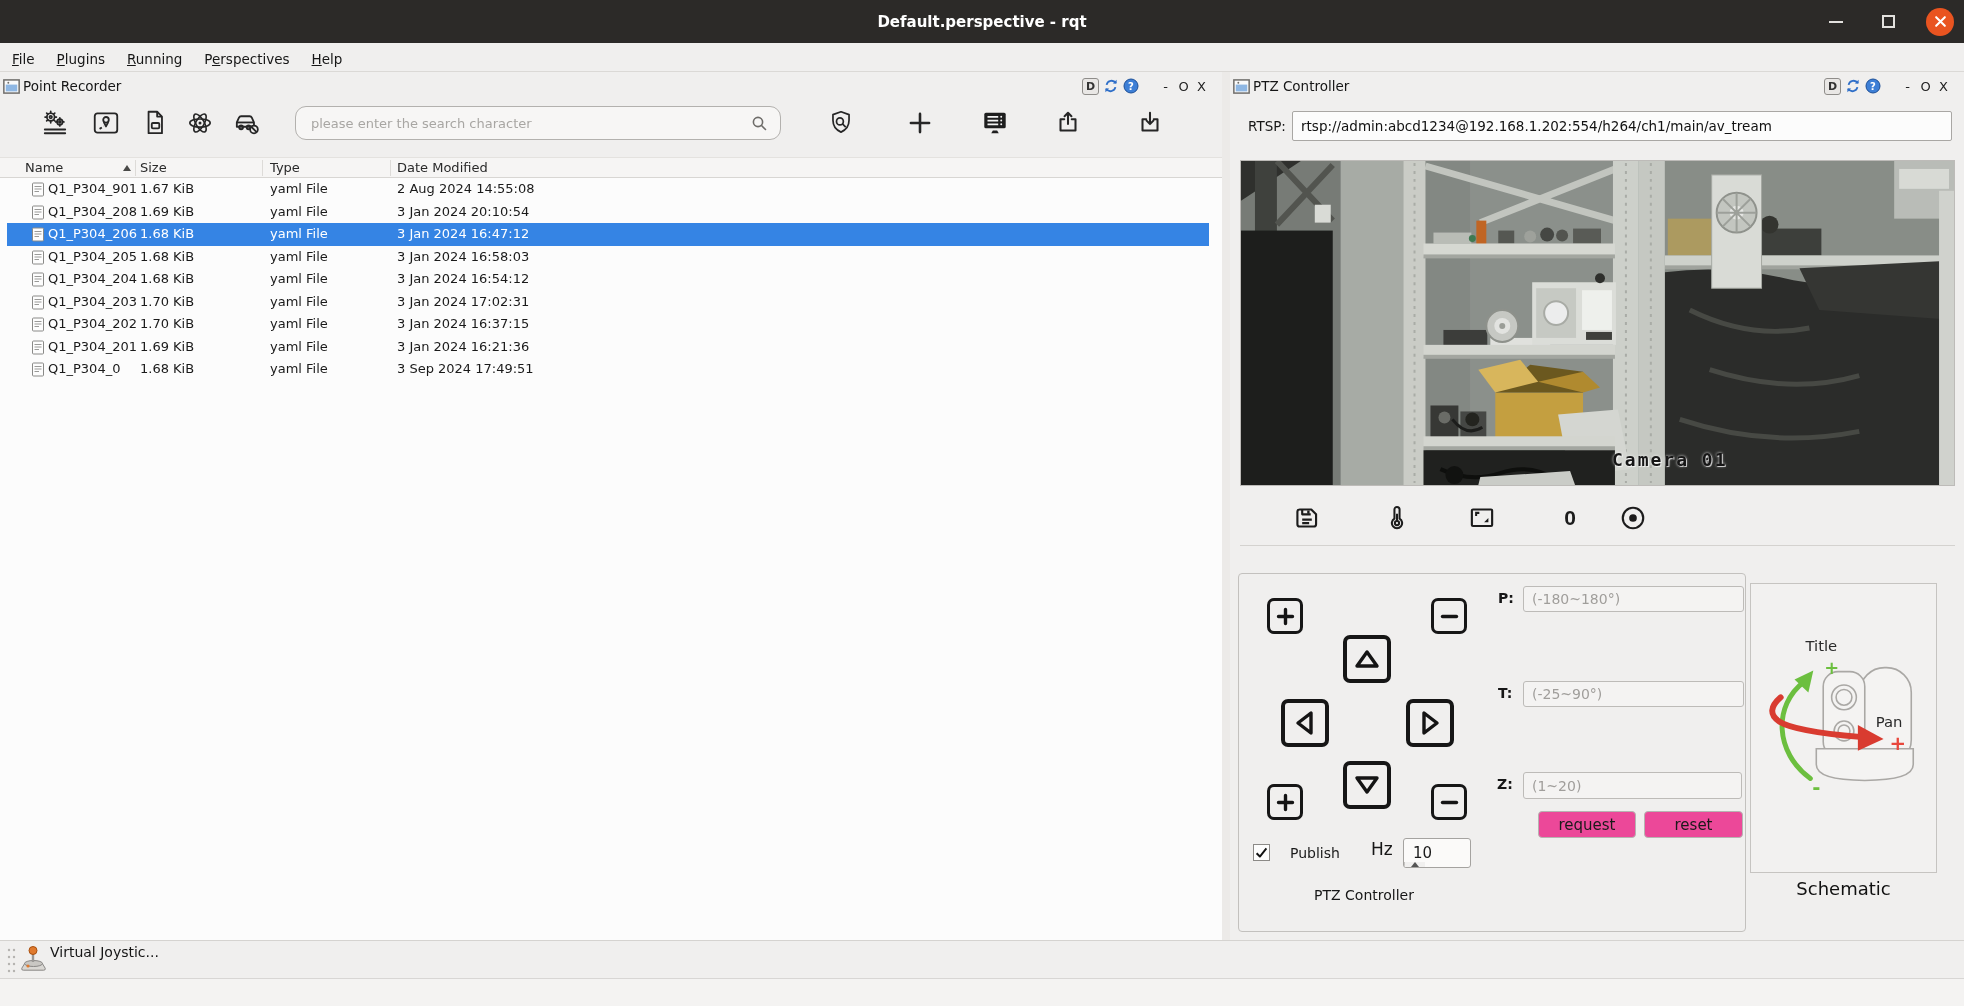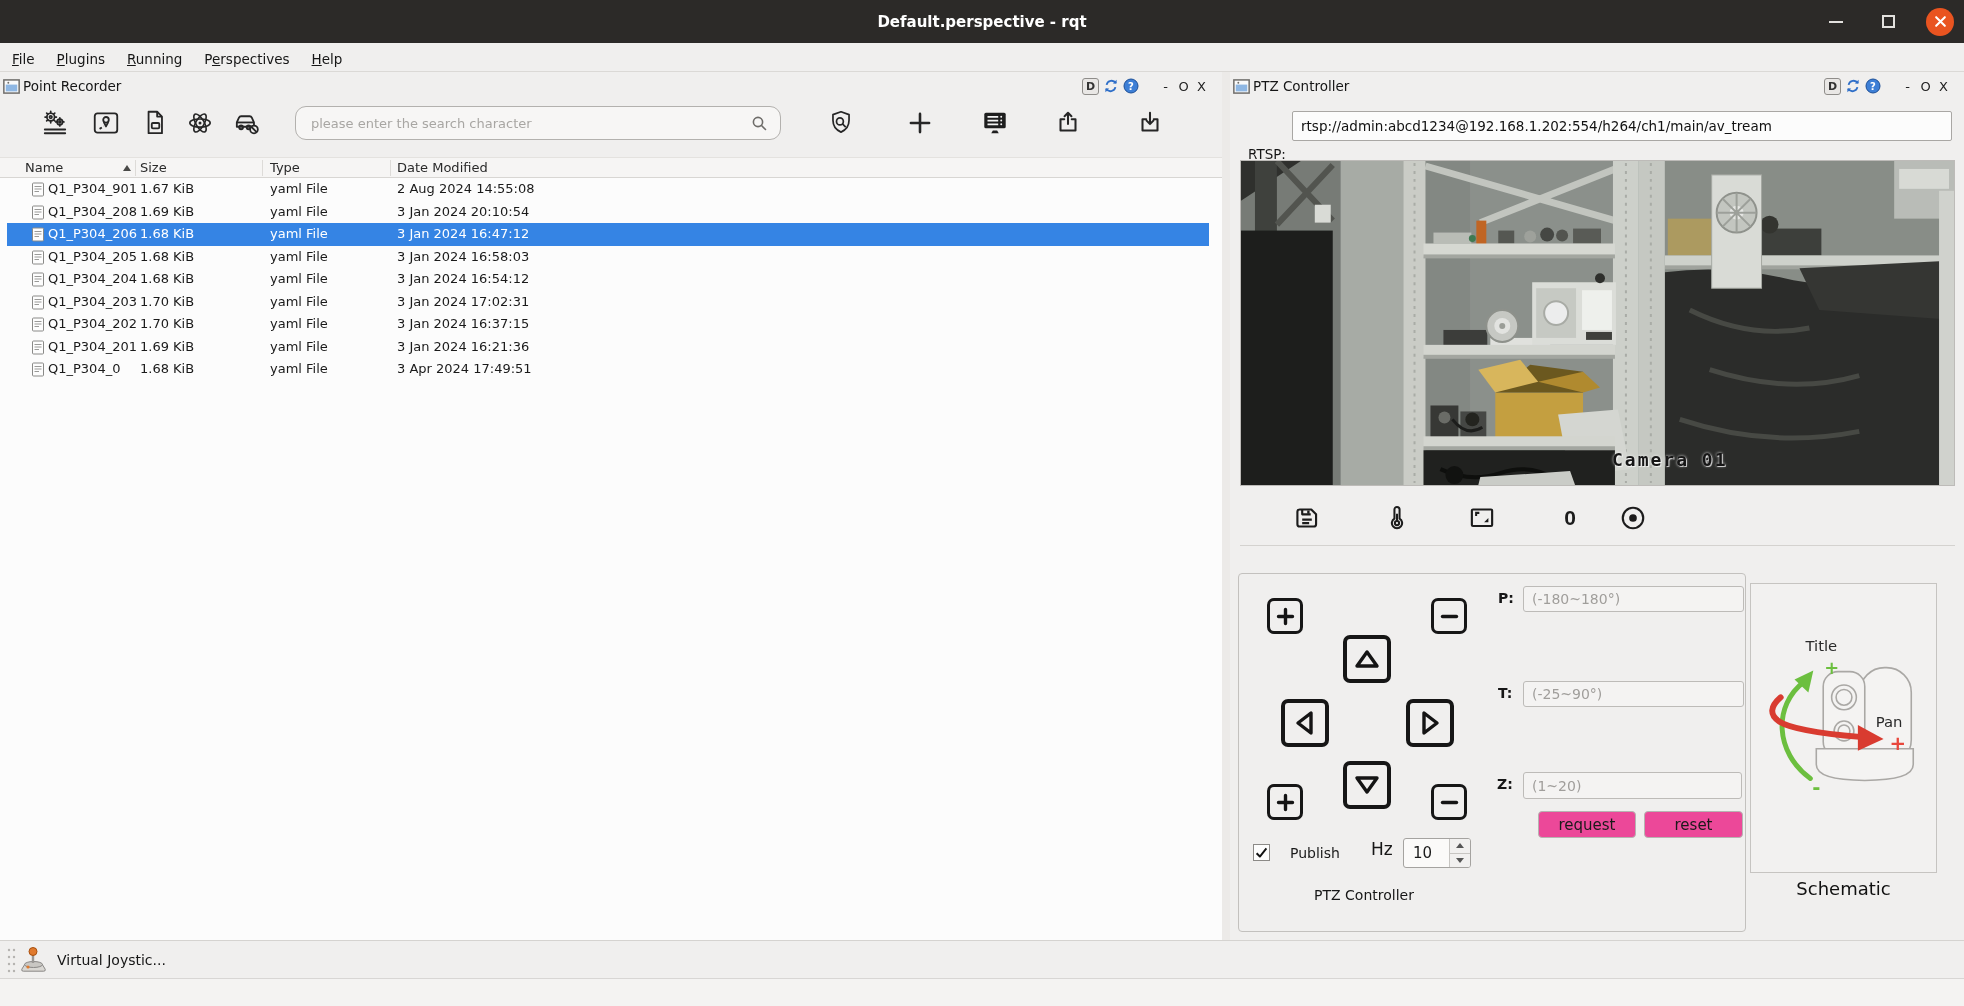--- a/index.html
+++ b/index.html
@@ -62,21 +62,21 @@
   .sort-asc { position:absolute; left:123px; top:7px; width:0; height:0;
               border-left:4.5px solid transparent; border-right:4.5px solid transparent; border-bottom:6px solid #4a4a48; }
   .rows { position:absolute; top:106px; left:7px; width:1202px; }
   .trow { position:relative; height:22.5px; }
   .trow.selected { background:#3584e4; color:#ffffff; }
   .cell { position:absolute; top:0; line-height:22.5px; white-space:nowrap; font-size:13px; }
   .cell-icon { position:absolute; left:25px; top:4px; }
   .c-name { left:41px; } .c-size { left:133px; } .c-type { left:263px; } .c-date { left:390px; }
 
   
-  .rtsp-label { position:absolute; left:18px; top:46px; font-size:13.5px; color:#161616;margin-top:28px; }
+  .rtsp-label { position:absolute; left:18px; top:46px; font-size:13.5px; color:#161616; }
   .rtsp-input { position:absolute; left:62px; top:39px; width:660px; height:30px; border:1px solid #a9a7a4;
                 border-radius:2px; background:#fcfcfc; padding:0 8px; font-size:13.5px; color:#111;
                 font-family:inherit; outline:none; }
 
   .video { position:absolute; left:10px; top:88px; width:715px; height:326px; border:1px solid #bdbbb8; overflow:hidden; background:#8e938e; }
   .osd { position:absolute; font-family:"DejaVu Sans Mono","Liberation Mono",monospace; font-weight:bold;
          color:#161616; text-shadow:0 0 3px rgba(255,255,255,.9), 1px 1px 0 rgba(255,255,255,.65); white-space:nowrap; }
   .osd-ts  { left:16px; top:14px; font-size:19px; letter-spacing:1px; }
   .osd-cam { left:371px; top:288px; font-size:18px; letter-spacing:2px; }
 
@@ -90,21 +90,21 @@
   .pad-btn { position:absolute; background:#f0efee; border:3px solid #161616; border-radius:7px;
              display:flex; align-items:center; justify-content:center; padding:0; }
   .pad-sm { width:36px; height:36px; }
   .pad-lg { width:48px; height:48px; border-width:4px; }
 
   .cb { position:absolute; left:14px; top:270px; width:17px; height:17px; background:#fdfdfd;
         border:1px solid #8c8a87; display:flex; align-items:center; justify-content:center; }
   .publish-label { position:absolute; left:51px; top:271px; font-size:14px; }
   .hz-label { position:absolute; left:132px; top:265px; font-size:17px; color:#161616; }
   .spin { position:absolute; left:164px; top:264px; width:68px; height:30px; display:flex;
-          border:1px solid #a5a3a0; background:#fbfaf9; border-radius:3px; overflow:hidden; }
+          border:1px solid #a5a3a0; background:#fbfaf9; border-radius:3px; overflow:hidden;flex-direction:column; }
   .spin-val { flex:1; font-size:15px; padding:5px 0 0 9px; }
   .spin-btns { width:21px; border-left:1px solid #c7c5c2; display:flex; flex-direction:column; }
   .spin-b { flex:1; display:flex; align-items:center; justify-content:center; background:#f1f0ef; }
   .spin-b + .spin-b { border-top:1px solid #c7c5c2; }
   .spin-up::after { content:""; border-left:4px solid transparent; border-right:4px solid transparent; border-bottom:5px solid #555; }
   .spin-down::after { content:""; border-left:4px solid transparent; border-right:4px solid transparent; border-top:5px solid #555; }
   .pad-caption { position:absolute; left:0; top:313px; width:250px; text-align:center; font-size:14px; color:#161616; }
 
   .fld-label { position:absolute; font-size:14px; font-weight:bold; color:#161616; }
   .ro-field { position:absolute; background:#f4f3f2; border:1px solid #bdbbb8; border-radius:3px;
@@ -115,21 +115,21 @@
 
   .schematic-box { position:absolute; left:520px; top:511px; width:187px; height:290px;
                    border:1px solid #c6c4c1; background:#f2f1f0; }
   .schematic-caption { position:absolute; left:520px; top:806px; width:187px; text-align:center;
                        font-size:18px; color:#111; }
 
   
   .statusbar { position:absolute; top:940px; left:0; width:100%; height:38px; background:#f0efee;
                border-top:1px solid #d5d3d0; }
   .drag-dots { position:absolute; left:5px; top:5px; }
-  .status-item { position:absolute; left:18px; top:3px; height:32px; display:flex; align-items:center; gap:7px; }
+  .status-item { position:absolute; left:18px; top:3px; height:32px; display:flex; align-items:flex-start; }
   .status-label { font-size:14px; color:#161616; }
   .bottomstrip { position:absolute; top:978px; left:0; width:100%; height:28px; background:#f4f3f2;
                  border-top:1px solid #d8d6d4; }
 </style>
 </head>
 <body>
 
 <div class="window">
 
   <div class="titlebar">
@@ -407,21 +407,21 @@
           <div class="trow">
             <span class="cell-icon"><svg width="12" height="15" viewBox="0 0 12 14">
                 <rect x="0.5" y="0.5" width="11" height="13" rx="1" fill="#fdfdfd" stroke="#8a8a88"></rect>
                 <line x1="2.5" y1="4" x2="9.5" y2="4" stroke="#9a9a98"></line>
                 <line x1="2.5" y1="6.5" x2="9.5" y2="6.5" stroke="#9a9a98"></line>
                 <line x1="2.5" y1="9" x2="7" y2="9" stroke="#9a9a98"></line>
               </svg></span>
             <span class="cell c-name">Q1_P304_0</span>
             <span class="cell c-size">1.68 KiB</span>
             <span class="cell c-type">yaml File</span>
-            <span class="cell c-date">3 Apr 2024 17:49:51</span>
+            <span class="cell c-date">3 Sep 2024 17:49:51</span>
           </div>
         </div>
     </div>
 
     <div class="splitter"></div>
 
     <div class="dock-right">
       <div class="dock-titlebar">
         <svg width="17" height="15" viewBox="0 0 16 14">
           <rect x="0.8" y="0.8" width="14.4" height="12.4" fill="#fafafa" stroke="#6f6d6a" stroke-width="1.4"></rect>

